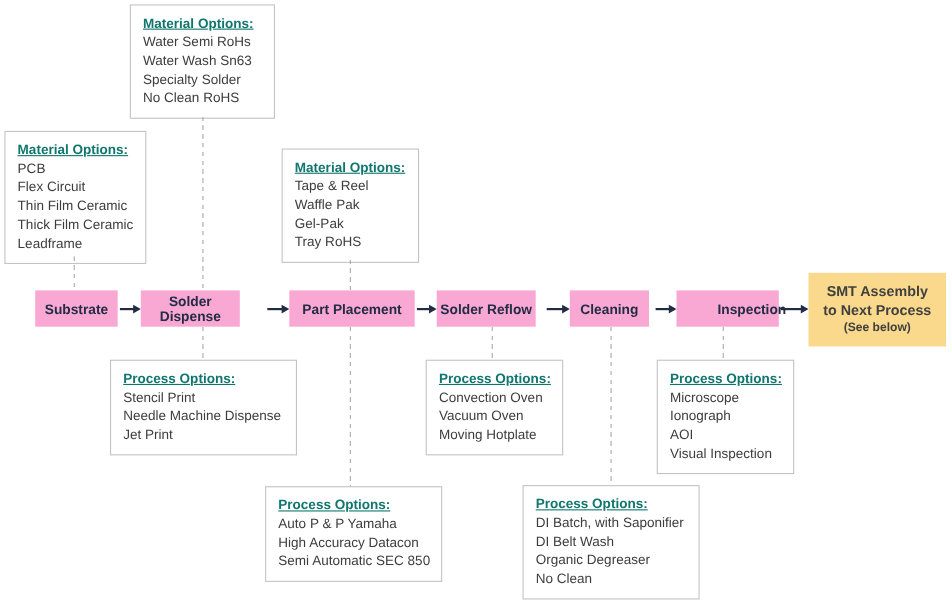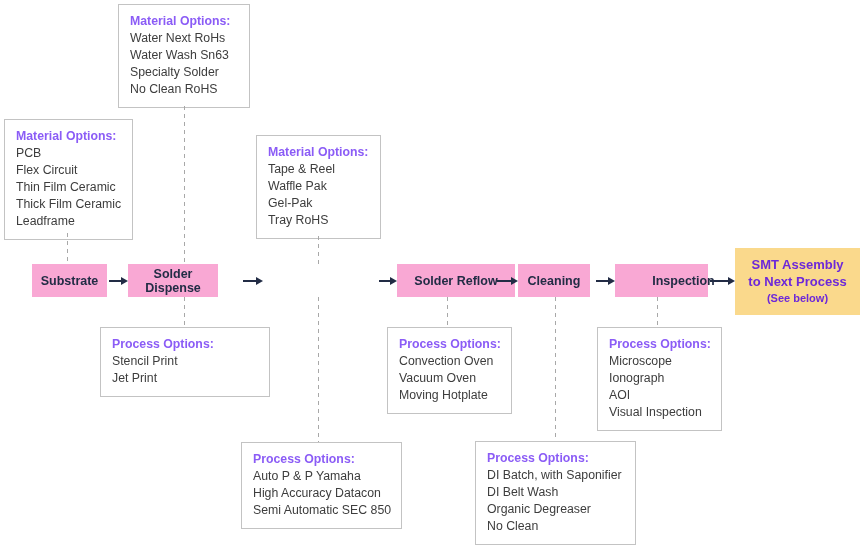--- a/index.html
+++ b/index.html
@@ -28,21 +28,21 @@
     text-align: center;
   }
 
   .terminal {
     position: absolute;
     left: 735px;
     top: 248px;
     width: 125px;
     height: 67px;
     background: #FAD98C;
-    color: #6d28d9;
+    color: #404040;
     font-weight: bold;
     display: flex;
     flex-direction: column;
     align-items: center;
     justify-content: center;
     text-align: center;
     line-height: 17px;
   }
   .terminal .t-line { font-size: 13px; }
   .terminal .t-sub  { font-size: 11px; }
@@ -84,40 +84,41 @@
     background: #ffffff;
     border: 1px solid #C3C3C3;
     padding: 8px 10px 9px 11px;
     font-size: 12.3px;
     color: #3D3D3D;
     line-height: 17px;
     white-space: nowrap;
   }
   .opt-box .opt-title {
     font-weight: bold;
-    color: #8b5cf6;
+    color: #0f766e;
+    text-decoration: underline;
   }
 </style>
 </head>
 <body>
 
 <div id="canvas">
 
   <div class="opt-box" style="left:4px; top:119px; min-width:129px;">
     <div class="opt-title">Material Options:</div>
     <div>PCB</div>
     <div>Flex Circuit</div>
     <div>Thin Film Ceramic</div>
     <div>Thick Film Ceramic</div>
     <div>Leadframe</div>
   </div>
 
   <div class="opt-box" style="left:118px; top:4px; min-width:132px;">
     <div class="opt-title">Material Options:</div>
-    <div>Water Next RoHs</div>
+    <div>Water Semi RoHs</div>
     <div>Water Wash Sn63</div>
     <div>Specialty Solder</div>
     <div>No Clean RoHS</div>
   </div>
 
   <div class="opt-box" style="left:256px; top:135px; min-width:125px;">
     <div class="opt-title">Material Options:</div>
     <div>Tape &amp; Reel</div>
     <div>Waffle Pak</div>
     <div>Gel-Pak</div>
@@ -130,37 +131,39 @@
   <div class="dash" style="left:318px; top:236px; height:28px;"></div>
   <div class="dash" style="left:318px; top:297px; height:145px;"></div>
   <div class="dash" style="left:447px; top:297px; height:30px;"></div>
   <div class="dash" style="left:555px; top:297px; height:144px;"></div>
   <div class="dash" style="left:657px; top:297px; height:30px;"></div>
 
   <div class="step" style="left:32px;  width:75px;">Substrate</div>
   <div class="arrow" style="left:109px; width:17px;"></div>
   <div class="step" style="left:128px; width:90px;">Solder Dispense</div>
   <div class="arrow" style="left:243px; width:18px;"></div>
+  <div class="step" style="left:263px; width:114px;">Part Placement</div>
   <div class="arrow" style="left:379px; width:16px;"></div>
-  <div class="step" style="left:397px; width:118px;">Solder Reflow</div>
+  <div class="step" style="left:397px; width:90px;">Solder Reflow</div>
   <div class="arrow" style="left:497px; width:19px;"></div>
   <div class="step" style="left:518px; width:72px;">Cleaning</div>
   <div class="arrow" style="left:596px; width:17px;"></div>
   <div class="step" style="left:615px; width:93px;padding-left:44px;">Inspection</div>
   <div class="arrow" style="left:710px; width:23px;"></div>
 
   <div class="terminal">
     <div class="t-line">SMT Assembly</div>
     <div class="t-line">to Next Process</div>
     <div class="t-sub">(See below)</div>
   </div>
 
   <div class="opt-box" style="left:100px; top:327px; min-width:170px;">
     <div class="opt-title">Process Options:</div>
     <div>Stencil Print</div>
+    <div>Needle Machine Dispense</div>
     <div>Jet Print</div>
   </div>
 
   <div class="opt-box" style="left:241px; top:442px; min-width:155px;">
     <div class="opt-title">Process Options:</div>
     <div>Auto P &amp; P Yamaha</div>
     <div>High Accuracy Datacon</div>
     <div>Semi Automatic SEC 850</div>
   </div>
 

